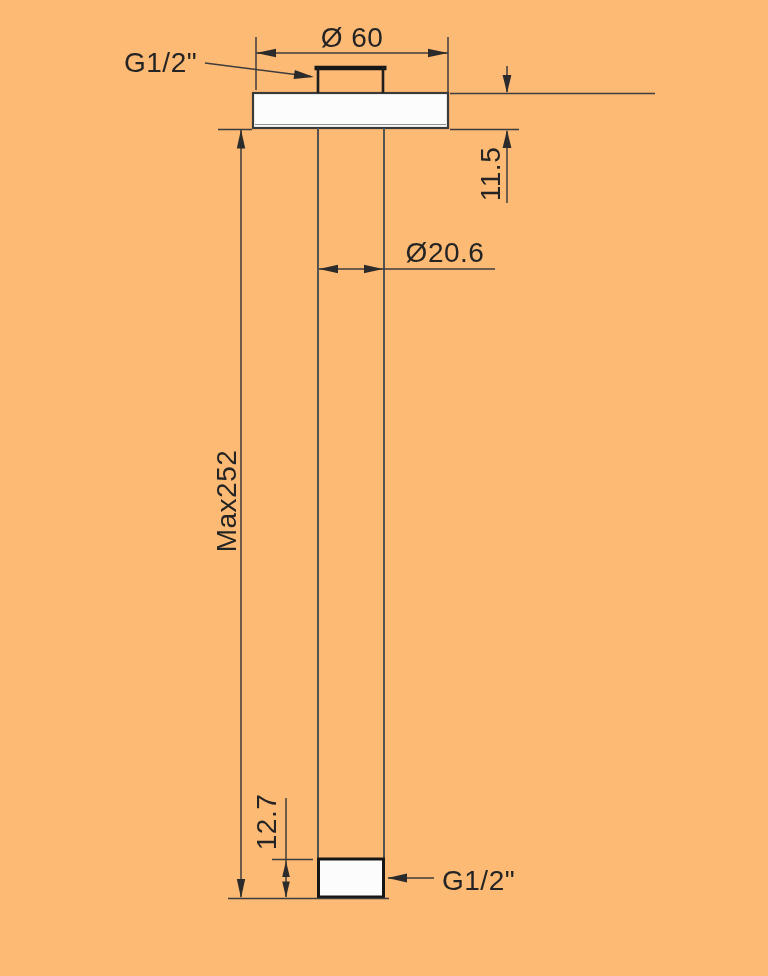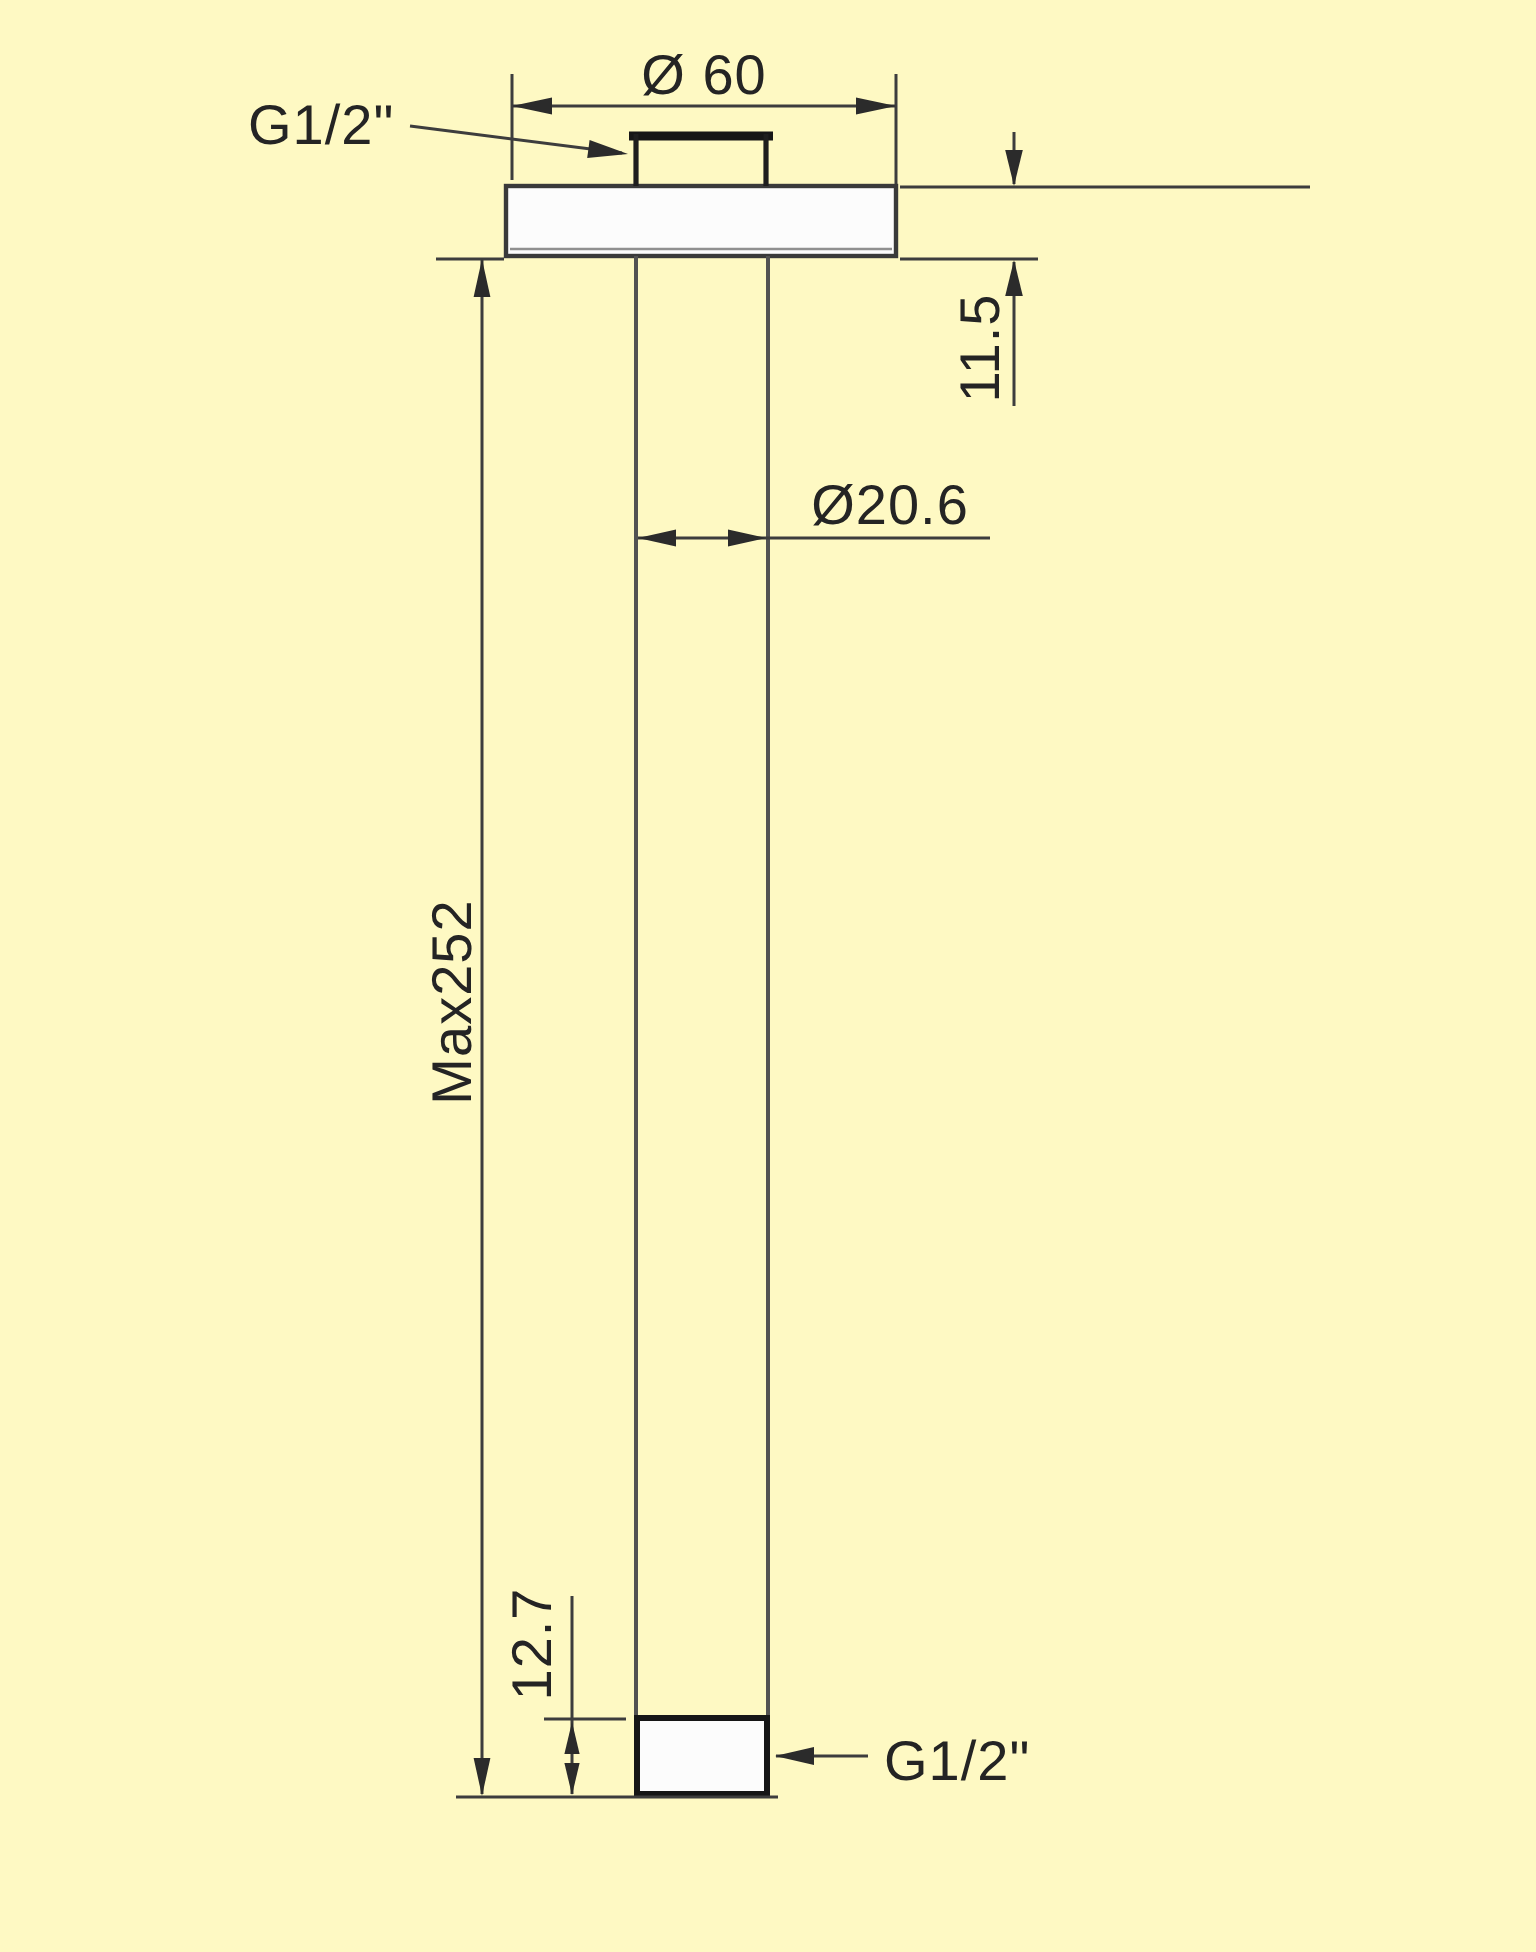--- a/index.html
+++ b/index.html
@@ -8,21 +8,21 @@
     width: 768px;
     height: 976px;
     background: #fbfbfb;
     font-family: "Liberation Sans", sans-serif;
     overflow: hidden;
   }
   .canvas {
     position: relative;
     width: 768px;
     height: 976px;
-    background: #fef9c3;
+    background: #fdba74;
   }
   svg { position: absolute; left: 0; top: 0; }
 
   
   .dimline   { stroke: #3d3d3d; stroke-width: 1.5; fill: none; }
   .pipeline  { stroke: #525252; stroke-width: 2;   fill: none; }
   .thickline { stroke: #161616; stroke-width: 4.5; fill: none; }
   .stubline  { stroke: #1e1e1e; stroke-width: 2.6; fill: none; }
   .threadrect{ stroke: #161616; stroke-width: 3;   fill: #fcfcfc; }
   .flangerect{ stroke: #3a3a3a; stroke-width: 2.2; fill: #fcfcfc; }

